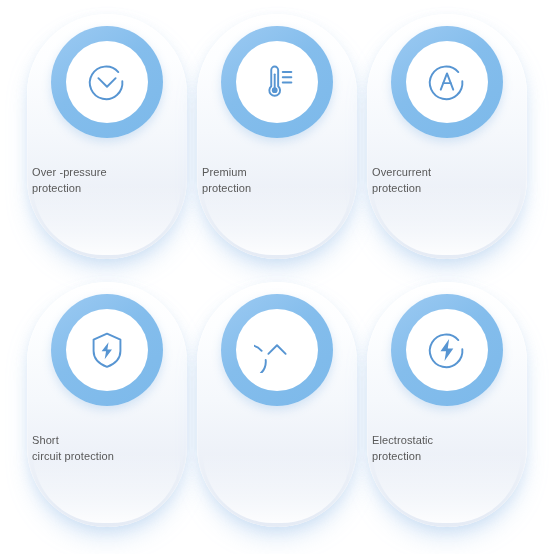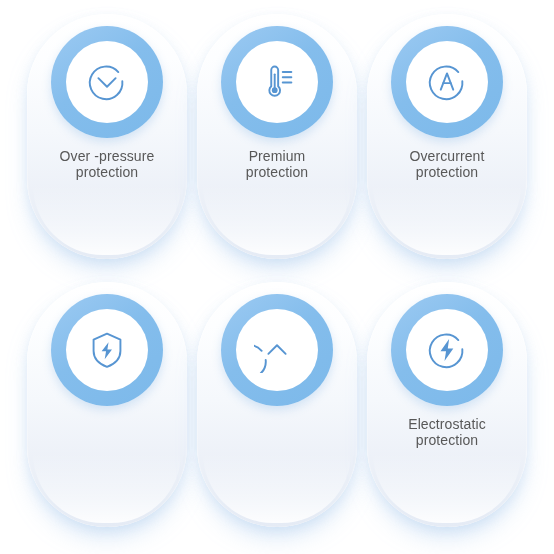--- a/index.html
+++ b/index.html
@@ -101,24 +101,23 @@
     stroke-linecap: round;
     stroke-linejoin: round;
   }
 
   .icon-inner svg .sf {
     fill: #5795d2;
     stroke: none;
   }
 
   .card-label {
-    margin-top: 10px;
+    margin-top: 26px;
     width: 150px;
-    text-align: center;
-    font-size: 14px;
+    font-size: 11px;
     line-height: 16px;
     color: #585858;
     letter-spacing: 0.1px;
     white-space: pre-line;
     position: relative;
     z-index: 2;
   }
 </style>
 </head>
 <body>
@@ -171,20 +170,22 @@
 
   <div class="feature-card">
     <div class="icon-ring">
       <div class="icon-inner">
         <svg viewBox="0 0 48 48">
           <path class="st" d="M24 7 L38 13.2 V25 c0 8.4 -6 13.6 -14 16.6 C16 38.6 10 33.4 10 25 V13.2 Z"></path>
           <polygon class="sf" points="25.6,16 18.4,25.4 23,25.4 21.6,33.6 29.2,23.6 24.4,23.6"></polygon>
         </svg>
       </div>
     </div>
+    <div class="card-label">Short
+circuit protection</div>
   </div>
 
   <div class="feature-card">
     <div class="icon-ring">
       <div class="icon-inner">
         <svg viewBox="0 0 48 48">
           <path class="st" d="M12.2 34.4 A17 17 0 1 1 8 24.8"></path>
           <polyline class="st" points="15,28 24,19 33,28"></polyline>
         </svg>
       </div>

